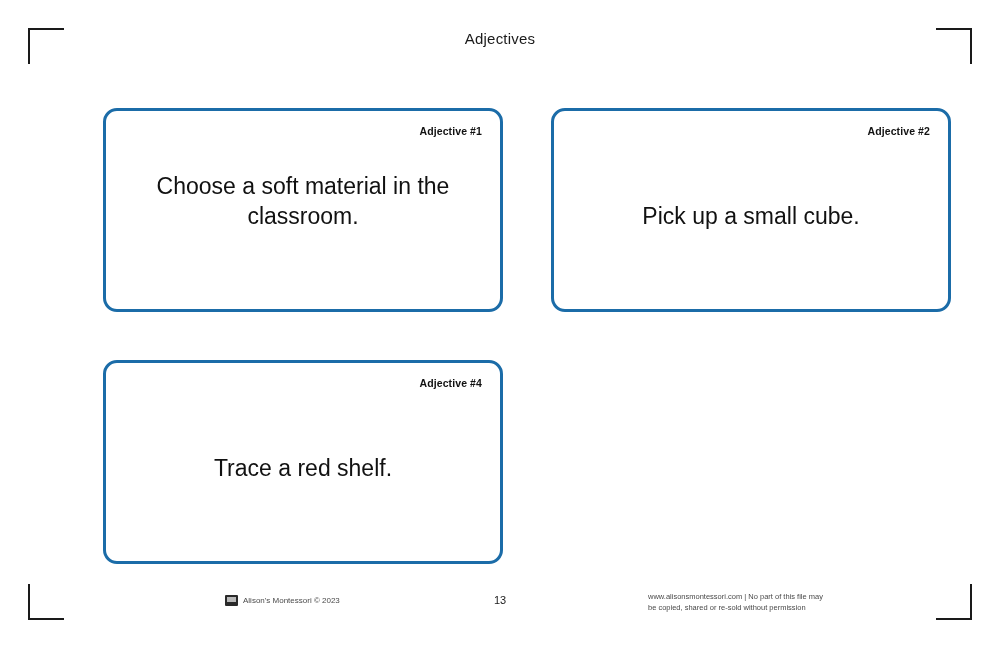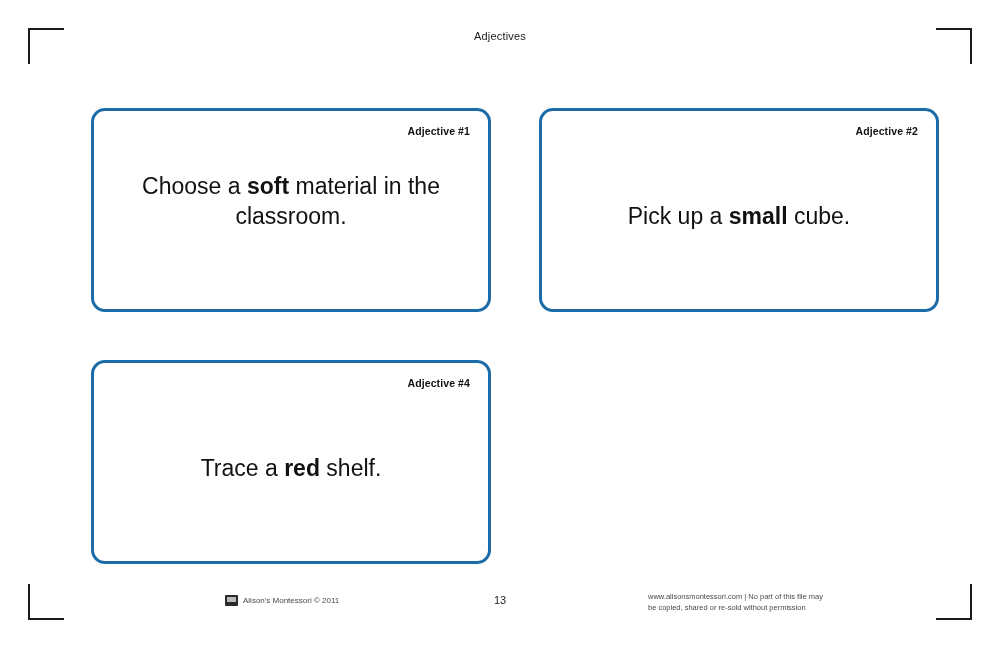--- a/index.html
+++ b/index.html
@@ -28,30 +28,30 @@
   .crop.bl { bottom: 28px; left: 28px; border-left-width: 2px; border-bottom-width: 2px; }
   .crop.br { bottom: 28px; right: 28px; border-right-width: 2px; border-bottom-width: 2px; }
 
   
   .page-title {
     position: absolute;
     top: 30px;
     left: 0;
     width: 100%;
     text-align: center;
-    font-size: 11px;
+    font-size: 15px;
     color: #1a1a1a;
     letter-spacing: 0.2px;
   }
 
   
   .grid {
     position: absolute;
     top: 108px;
-    left: 91px;
+    left: 103px;
     width: 690px;
     display: grid;
     grid-template-columns: 400px 400px;
     grid-template-rows: 204px 204px;
     column-gap: 18px;
     row-gap: 22px;
     gap: 48px;
   }
   .card {
     position: relative;
@@ -81,21 +81,21 @@
     align-items: center;
   }
   .prompt {
     font-size: 23px;
     line-height: 1.32;
     text-align: center;
     color: #111111;
     font-weight: 300;
   }
   .prompt .em {
-    font-weight: 700;
+    font-weight: 400;
   }
   .card-1 .card-body { padding-top: 34px; }
   .card-3 .card-body { padding-top: 34px; }
 
   
   .footer {
     position: absolute;
     bottom: 28px;
     left: 60px;
     right: 60px;
@@ -189,20 +189,20 @@
         <span>Trace a </span><span class="em">red</span><span> shelf.</span>
       </div>
     </div>
   </div>
 
 </div>
 
 <div class="footer">
   <div class="footer-left">
     <span class="logo-mark"></span>
-    <span class="footer-copy">Alison's Montessori © 2011</span>
+    <span class="footer-copy">Alison's Montessori © 2023</span>
   </div>
   <div class="footer-page">13</div>
   <div class="footer-right">
     <div>www.alisonsmontessori.com | No part of this file may</div>
     <div>be copied, shared or re-sold without permission</div>
   </div>
 </div>
 
 </body></html>

